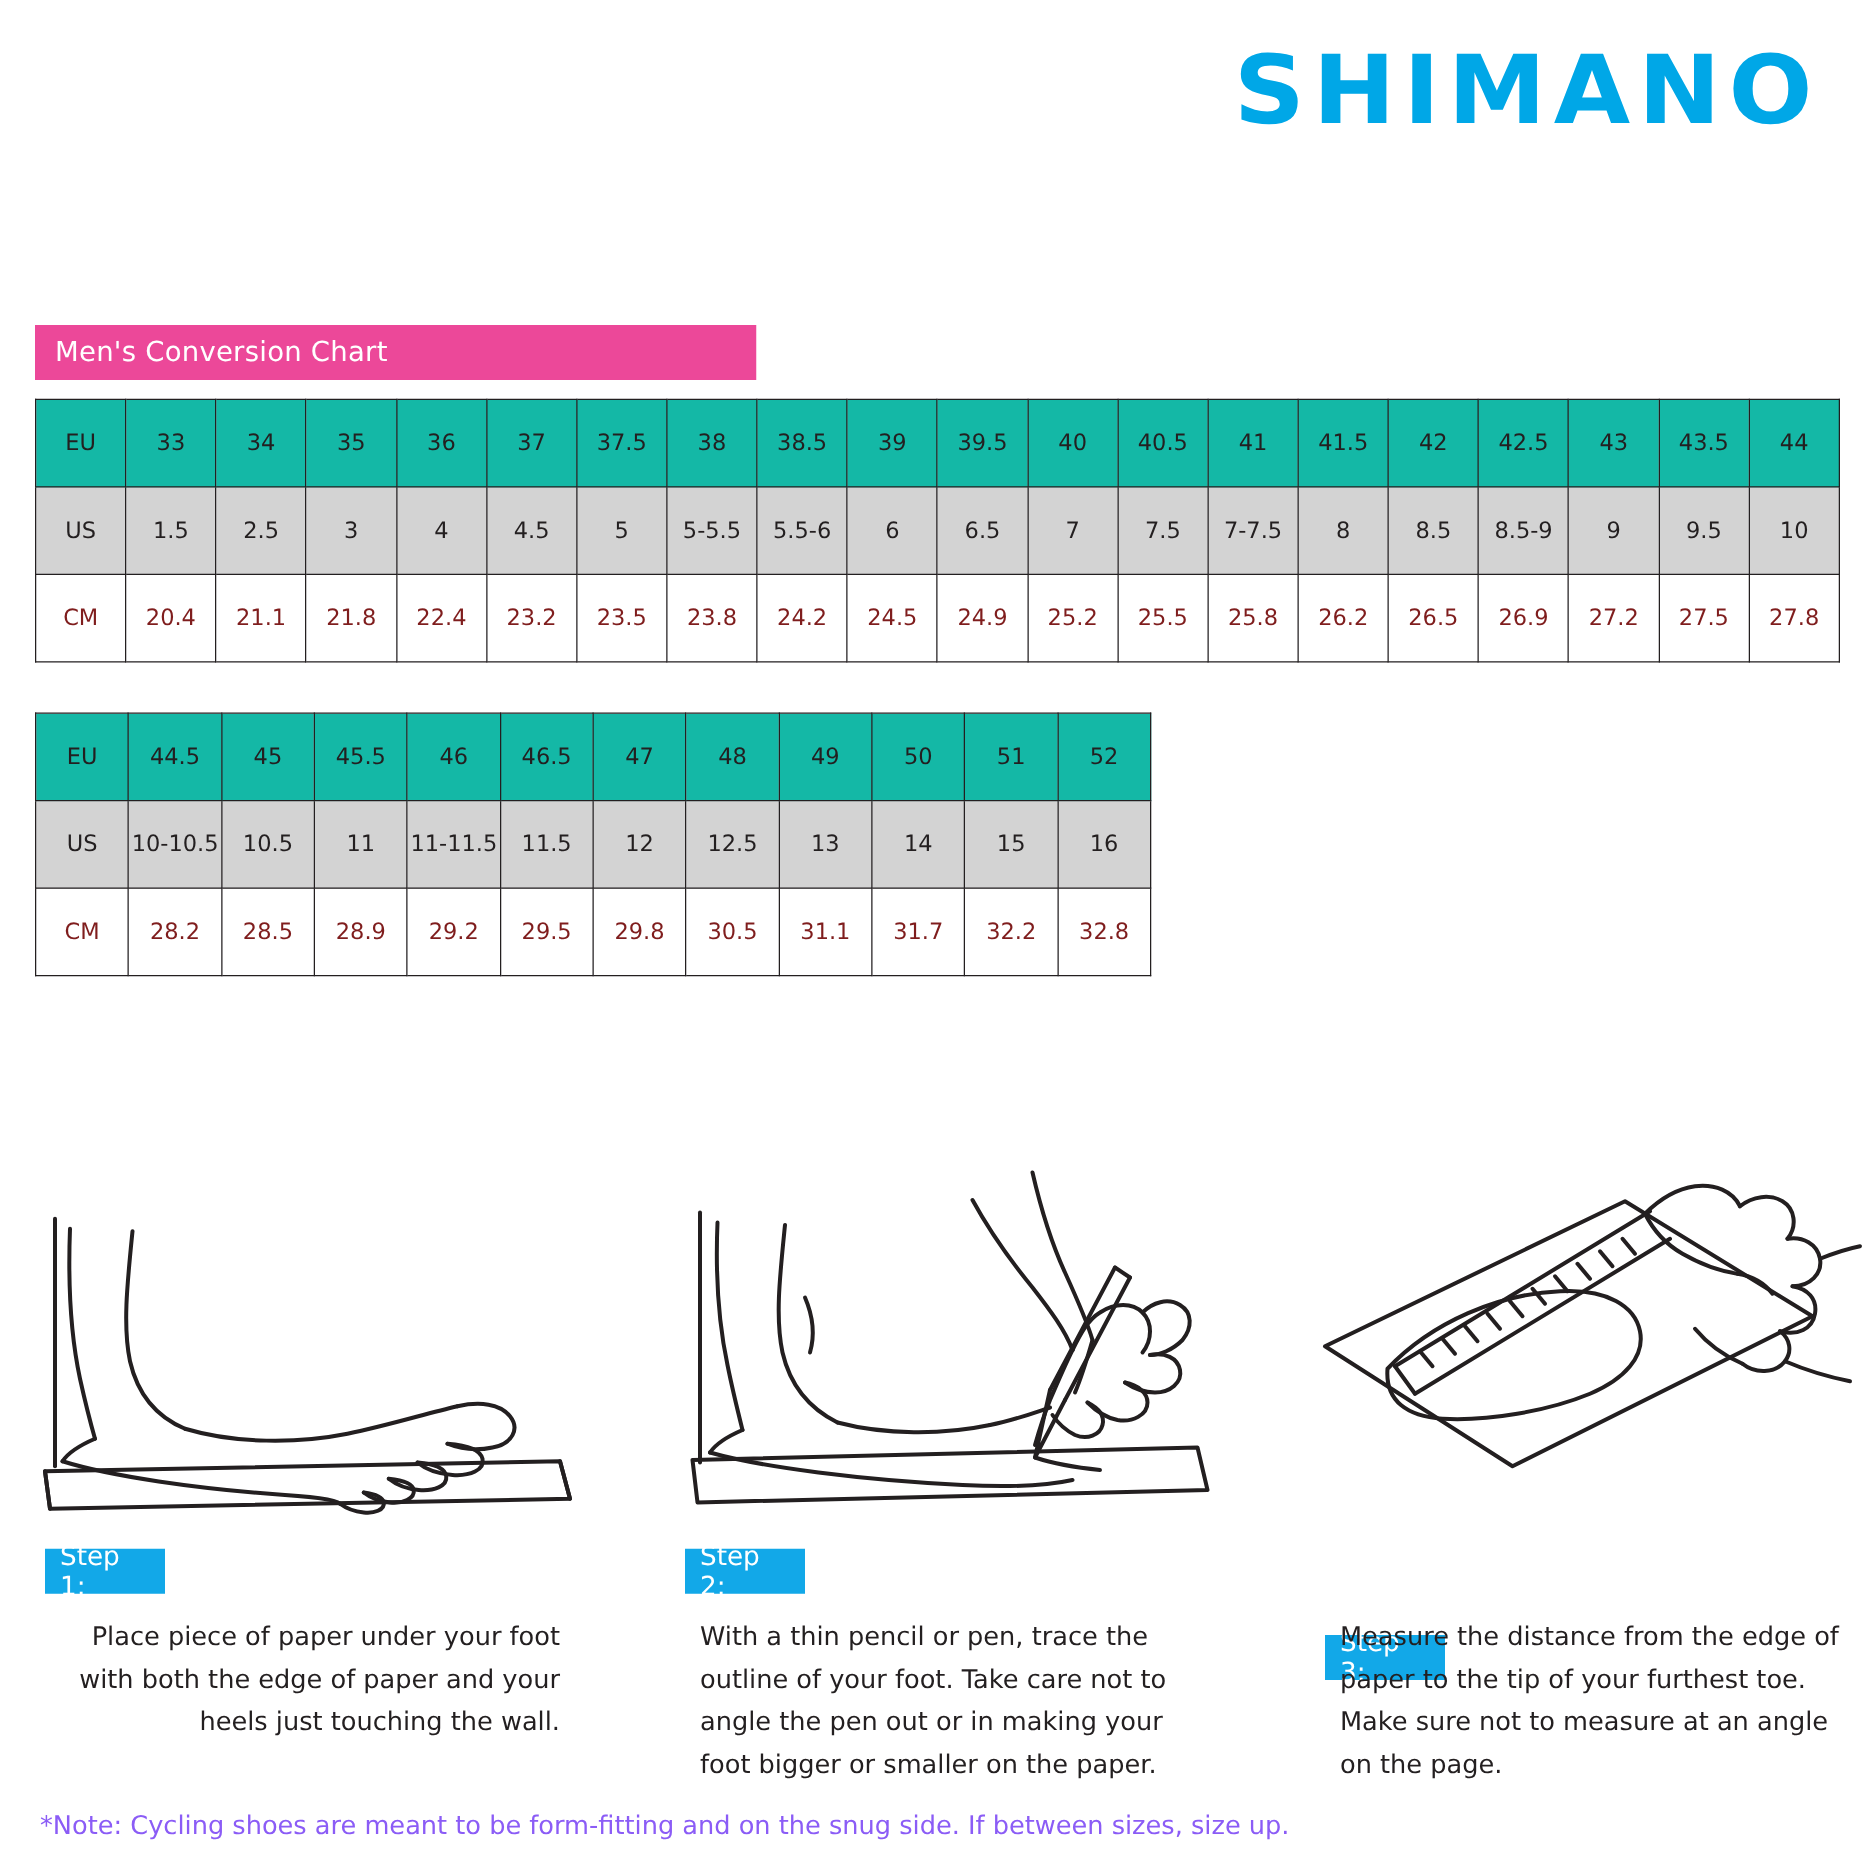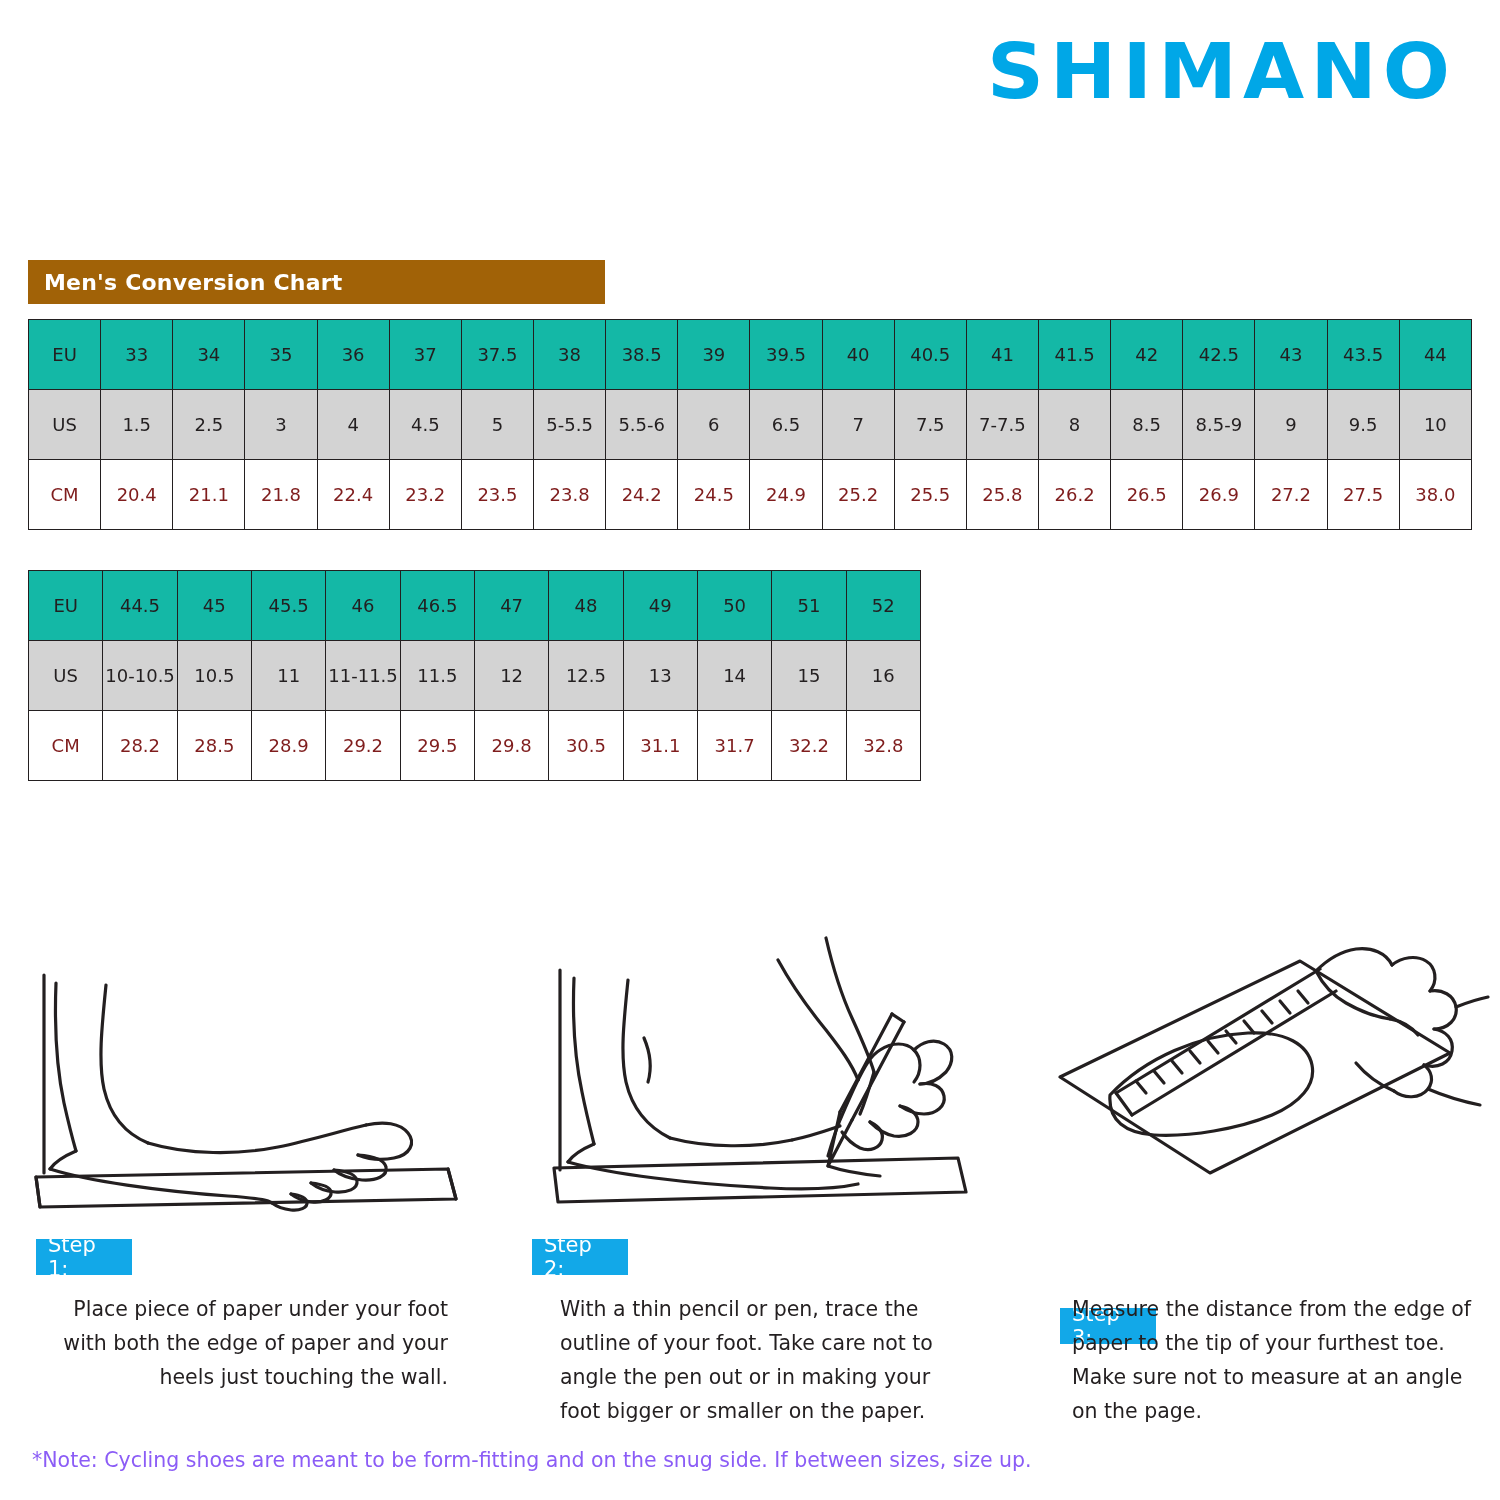--- a/index.html
+++ b/index.html
@@ -32,29 +32,28 @@
     letter-spacing: 6px;
     color: #00a7e7;
     line-height: 1;
     transform: scaleX(1.04);
     transform-origin: right top;
   }
 
   
   .section-bar {
     position: absolute;
-    background: #a16207;
+    background: #ec4899;
     color: #ffffff;
     font-size: 22px;
     display: flex;
     align-items: center;
     padding-left: 16px;
     box-sizing: border-box;
     letter-spacing: 0.2px;
-    font-weight: bold;
   }
   #mens-bar { left: 28px; top: 260px; width: 577px; height: 44px; }
   #measure-bar { left: 28px; top: 912px; width: 380px; height: 42px; }
 
   
   .chart-table {
     position: absolute;
     border-collapse: collapse;
     table-layout: fixed;
     font-size: 18px;
@@ -90,21 +89,21 @@
     background: #12a8e8;
     color: #ffffff;
     font-size: 21px;
     height: 36px;
     display: flex;
     align-items: center;
     padding: 0 12px;
     box-sizing: border-box;
   }
   #step1-badge { left: 36px;   top: 1239px; width: 96px; }
-  #step2-badge { left: 532px;  top: 1239px; width: 96px; }
+  #step2-badge { left: 548px;  top: 1239px; width: 96px; }
   #step3-badge { left: 1060px; top: 1308px; width: 96px; }
 
   .step-text {
     position: absolute;
     font-size: 20.5px;
     line-height: 34px;
     color: #231f20;
     width: 400px;
   }
   #step1-text { left: 48px;   top: 1292px; text-align: right; }
@@ -187,21 +186,21 @@
           <td>24.5</td>
           <td>24.9</td>
           <td>25.2</td>
           <td>25.5</td>
           <td>25.8</td>
           <td>26.2</td>
           <td>26.5</td>
           <td>26.9</td>
           <td>27.2</td>
           <td>27.5</td>
-          <td>38.0</td>
+          <td>27.8</td>
         </tr>
       </tbody>
   </table>
 
   <table class="chart-table" id="table2">
     <tbody id="table2-body">
         <tr class="row-eu">
           <td class="label-cell">EU</td>
           <td>44.5</td>
           <td>45</td>

